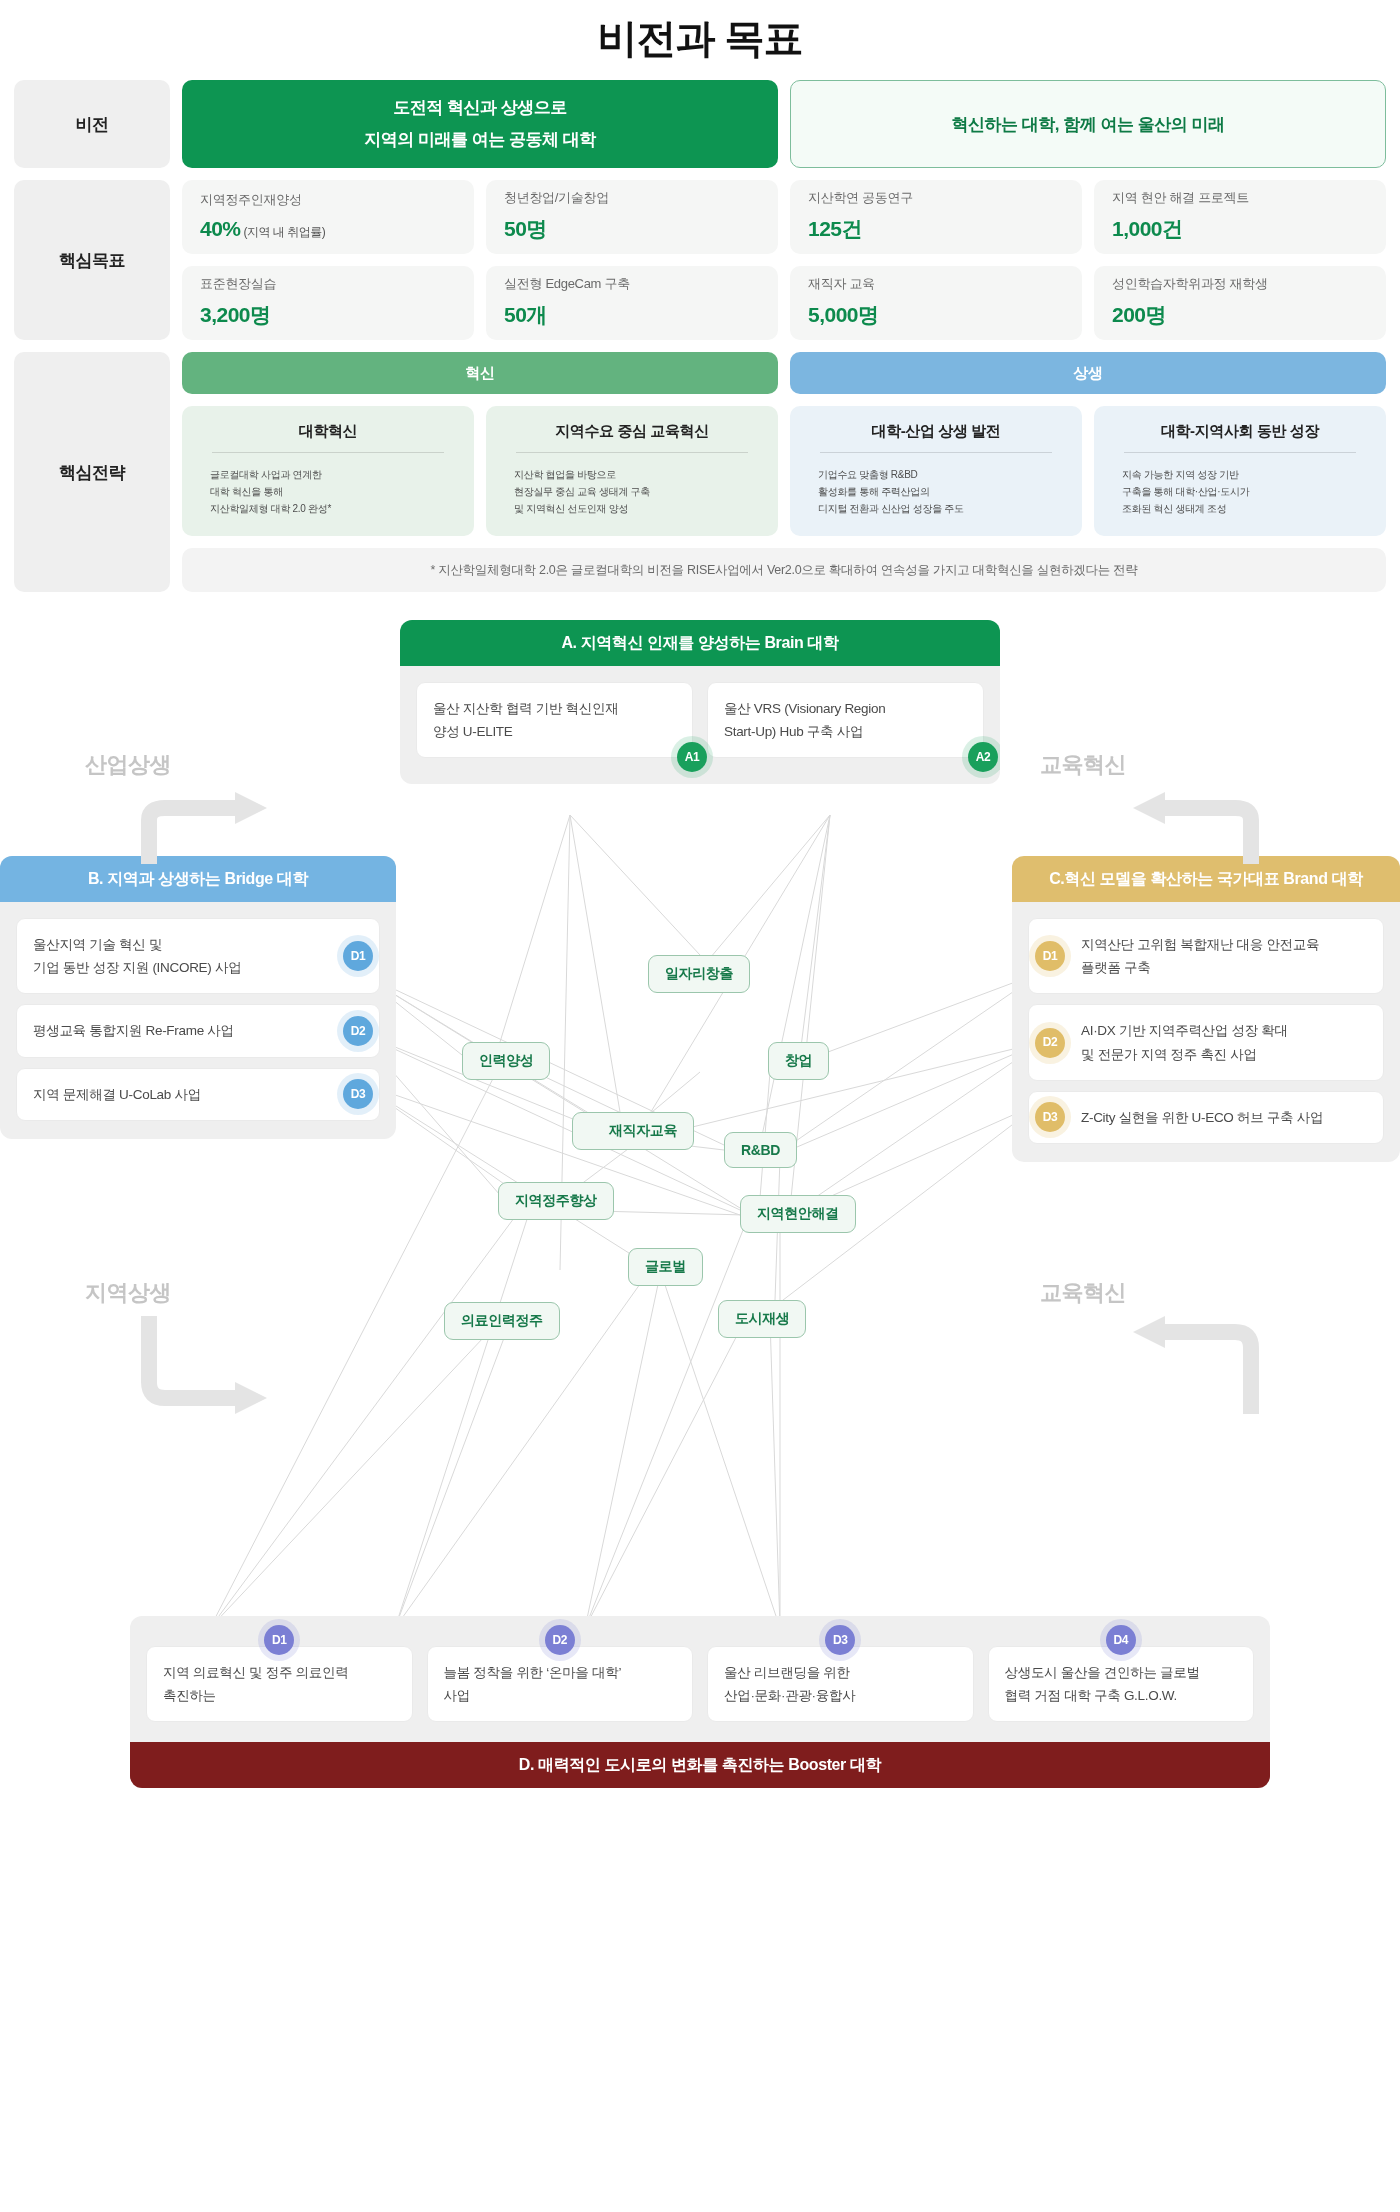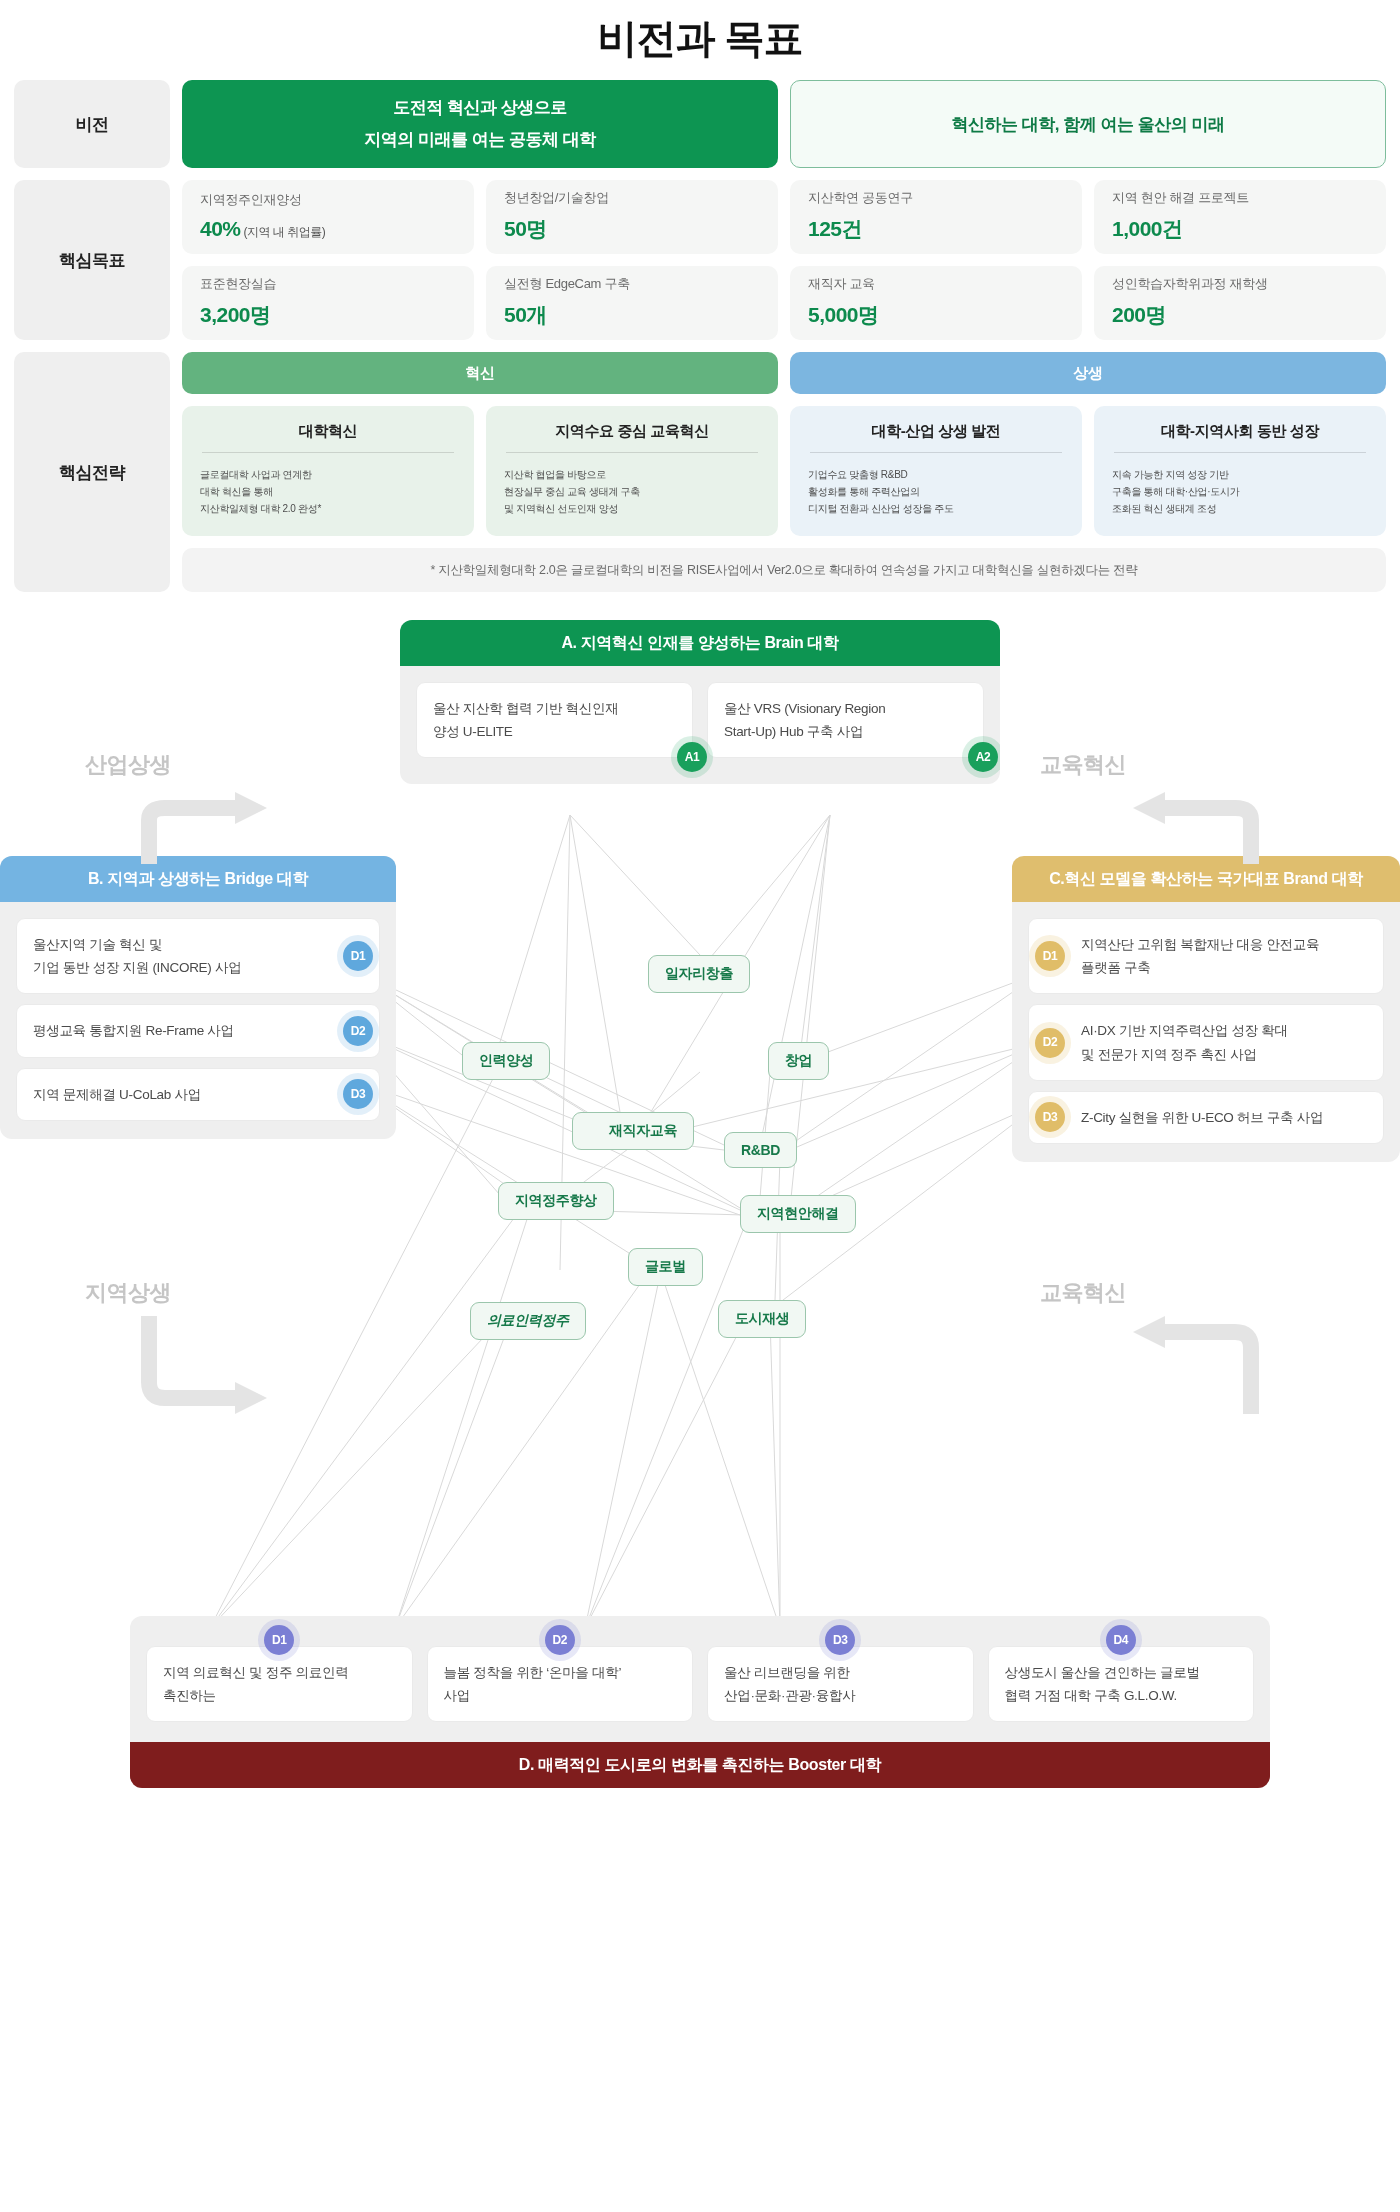--- a/index.html
+++ b/index.html
@@ -79,21 +79,21 @@
   .strat-head {
     flex: 0 0 calc(50% - 6px);
     border-radius: 10px; height: 42px;
     display: flex; align-items: center; justify-content: center;
     color: #fff; font-size: 15px; font-weight: bold; letter-spacing: -0.3px;
   }
   .strat-head.innov { background: #63b37f; }
   .strat-head.coexist { background: #7cb6e0; }
   .strat-grid { display: grid; grid-template-columns: repeat(4, 1fr); gap: 12px; }
   .strat-card {
-    border-radius: 10px; padding: 16px 18px 18px; height: 130px;
+    border-radius: 10px; padding: 16px 28px 18px; height: 130px;
     display: flex; flex-direction: column;
   }
   .strat-card.c-innov { background: #e8f2ea; }
   .strat-card.c-co { background: #eaf2f8; }
   .strat-card .s-title {
     text-align: center; font-size: 15px; font-weight: bold; color: #222;
     padding-bottom: 11px; letter-spacing: -0.4px;
   }
   .strat-card .s-divider { height: 1px; background: rgba(0,0,0,0.13); margin: 0 2px 13px; }
   .strat-card .s-line { font-size: 10px; color: #4d4d4d; line-height: 1.72; letter-spacing: -0.3px; }
@@ -407,21 +407,21 @@
   </div>
 
   <div class="keyword" style="left:648px; top:345px;">일자리창출</div>
   <div class="keyword" style="left:462px; top:432px;">인력양성</div>
   <div class="keyword" style="left:768px; top:432px;">창업</div>
   <div class="keyword" style="left:572px; top:502px;padding-left:36px;">재직자교육</div>
   <div class="keyword" style="left:724px; top:522px;">R&amp;BD</div>
   <div class="keyword" style="left:498px; top:572px;">지역정주향상</div>
   <div class="keyword" style="left:740px; top:585px;">지역현안해결</div>
   <div class="keyword" style="left:628px; top:638px;">글로벌</div>
-  <div class="keyword" style="left:470px; top:692px;font-style:italic;">의료인력정주</div>
+  <div class="keyword" style="left:444px; top:692px;">의료인력정주</div>
   <div class="keyword" style="left:718px; top:690px;">도시재생</div>
 
   <div class="cluster" id="cluster-d">
     <div class="inner">
       <div class="cluster-body">
         <div class="proj">
           <div>지역 의료혁신 및 정주 의료인력</div>
           <div>촉진하는</div>
           <span class="badge d" style="left:50%; margin-left:-15px; top:-22px;">D1</span>
         </div>

